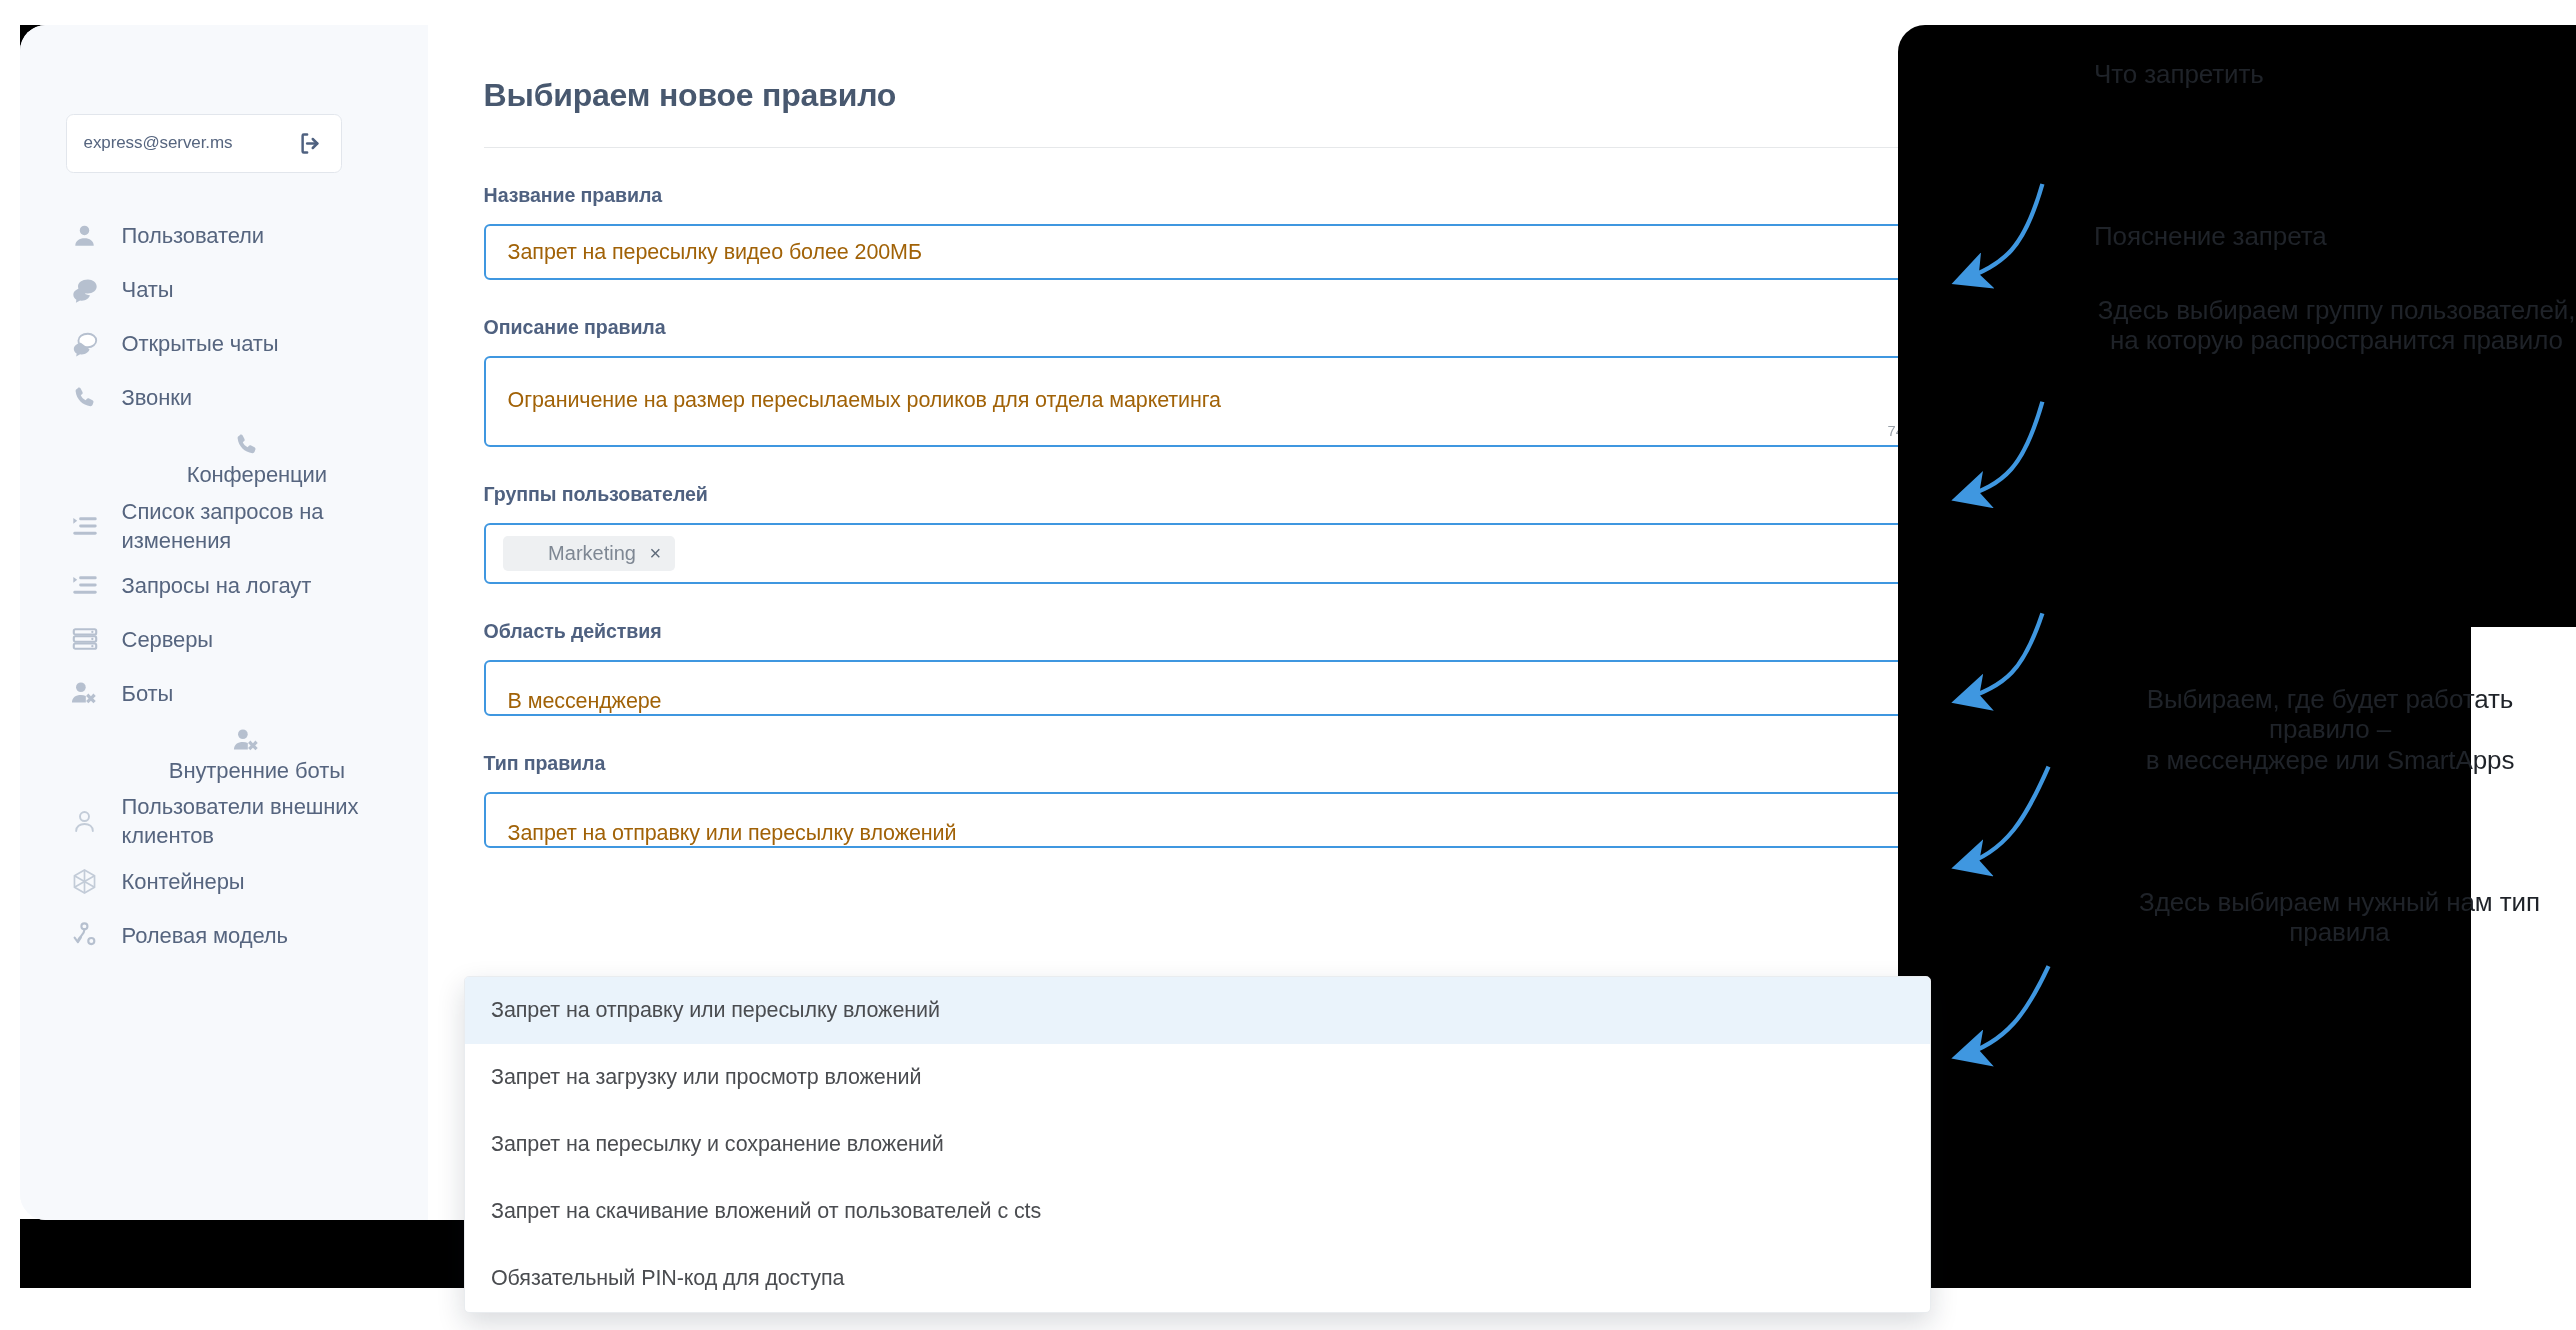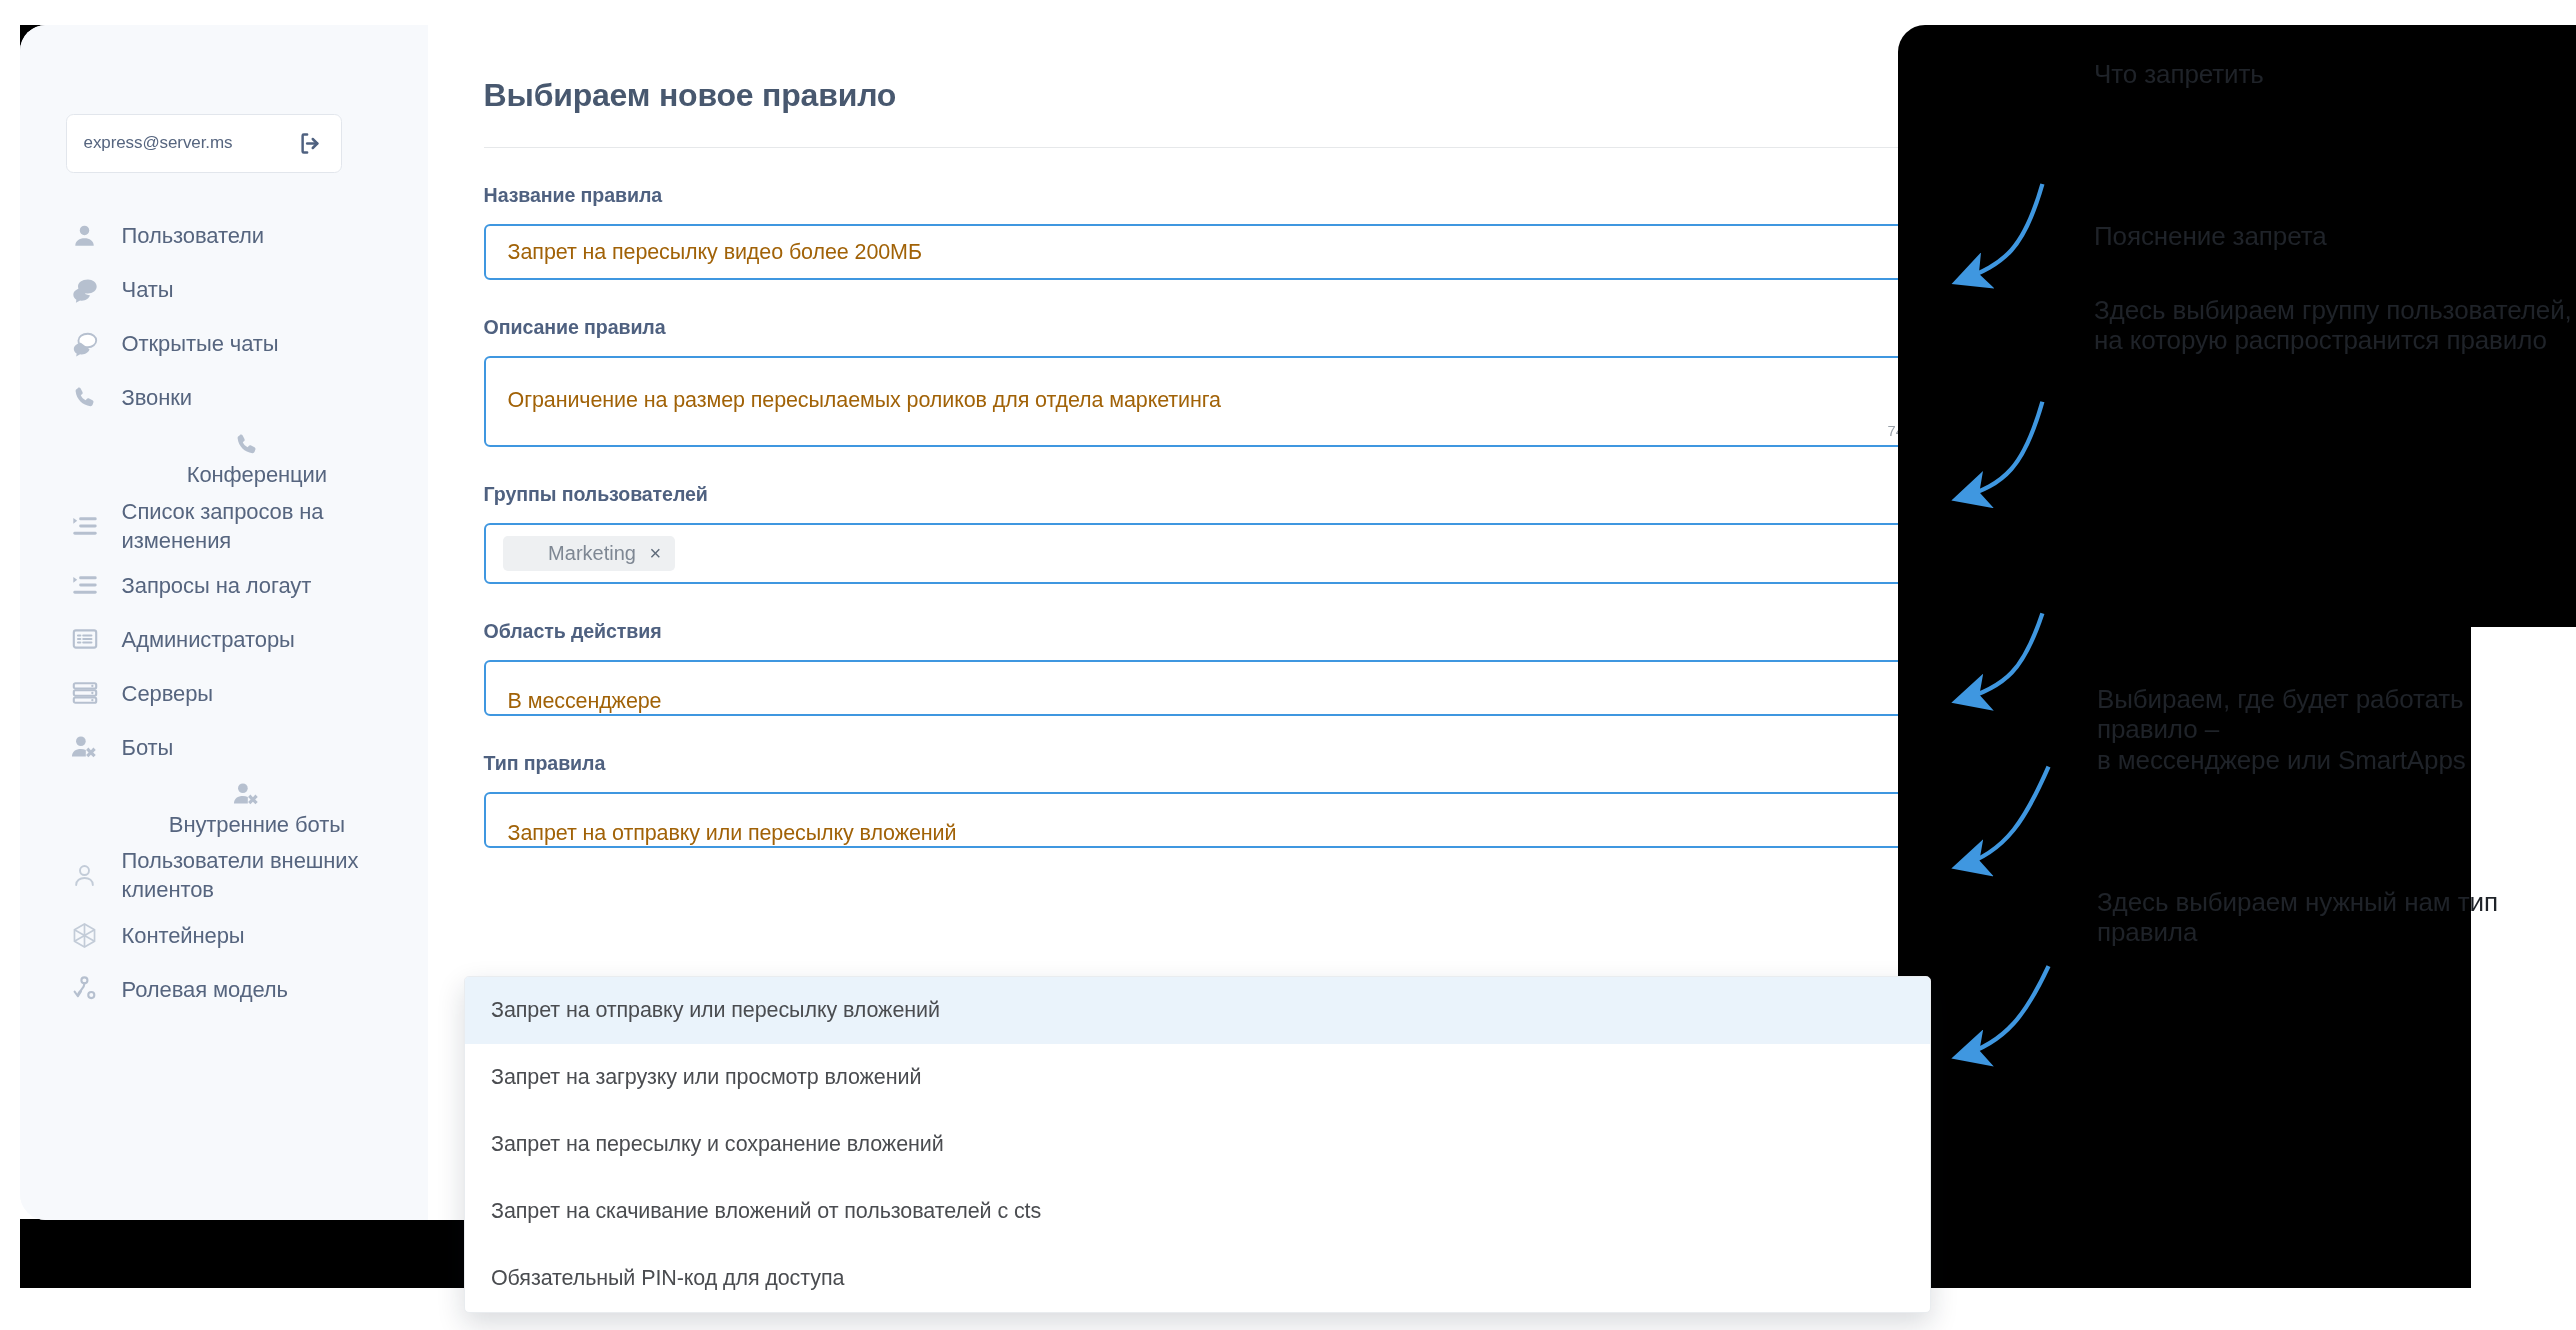--- a/index.html
+++ b/index.html
@@ -141,21 +141,21 @@
     width:573px;height:661px;
     background:#000;z-index:10;
   }
   .black-bottom{
     position:absolute;left:19.6px;top:1219px;
     width:1879px;height:69px;
     background:#000;z-index:2;
   }
 
   
-  .annots{position:absolute;left:1898px;top:24.5px;width:678px;height:1263px;z-index:30;}
+  .annots{position:absolute;left:1898px;top:24.5px;width:678px;height:1263px;z-index:30;text-align:center;}
   .annot{
     position:absolute;
     font-size:26px;line-height:1.18;color:#1f2329;
     letter-spacing:-0.1px;white-space:pre-line;
   }
   .annot.a1{left:196px;top:34px;}
   .annot.a2{left:196px;top:196px;}
   .annot.a3{left:196px;top:270px;width:485px;}
   .annot.a4{left:199px;top:659px;width:466px;}
   .annot.a5{left:199px;top:862px;width:485px;}
@@ -251,30 +251,20 @@
           <svg viewBox="0 0 24 24" width="28" height="28" fill="#b6c0cf">
             <rect x="7" y="4.5" width="15" height="2.6" rx="1.2"></rect>
             <rect x="7" y="10.7" width="15" height="2.6" rx="1.2"></rect>
             <rect x="2" y="16.9" width="20" height="2.6" rx="1.2"></rect>
             <path d="M2 5.2l3.3 2.4L2 10z"></path>
           </svg>
         </span>
         <span class="nav-label">Запросы на логаут</span>
       </div>
 
-      <div class="nav-item">
-        <span class="nav-ico">
-          <svg viewBox="0 0 24 24" width="28" height="28" fill="none" stroke="#b6c0cf" stroke-width="1.8">
-            <rect x="2.4" y="4.6" width="19.2" height="14.8" rx="1.8"></rect>
-            <path d="M6 9h2M6 12h2M6 15h2" stroke-linecap="round"></path>
-            <path d="M10.5 9h7M10.5 12h7M10.5 15h7" stroke-linecap="round"></path>
-          </svg>
-        </span>
-        <span class="nav-label">Администраторы</span>
-      </div>
 
       <div class="nav-item">
         <span class="nav-ico">
           <svg viewBox="0 0 24 24" width="28" height="28" fill="none" stroke="#b6c0cf" stroke-width="1.8">
             <rect x="2.4" y="3.6" width="19.2" height="4.6" rx="1.4"></rect>
             <rect x="2.4" y="9.7" width="19.2" height="4.6" rx="1.4"></rect>
             <rect x="2.4" y="15.8" width="19.2" height="4.6" rx="1.4"></rect>
             <circle cx="18.3" cy="5.9" r="1" fill="#b6c0cf" stroke="none"></circle>
             <circle cx="18.3" cy="12" r="1" fill="#b6c0cf" stroke="none"></circle>
             <circle cx="18.3" cy="18.1" r="1" fill="#b6c0cf" stroke="none"></circle>

